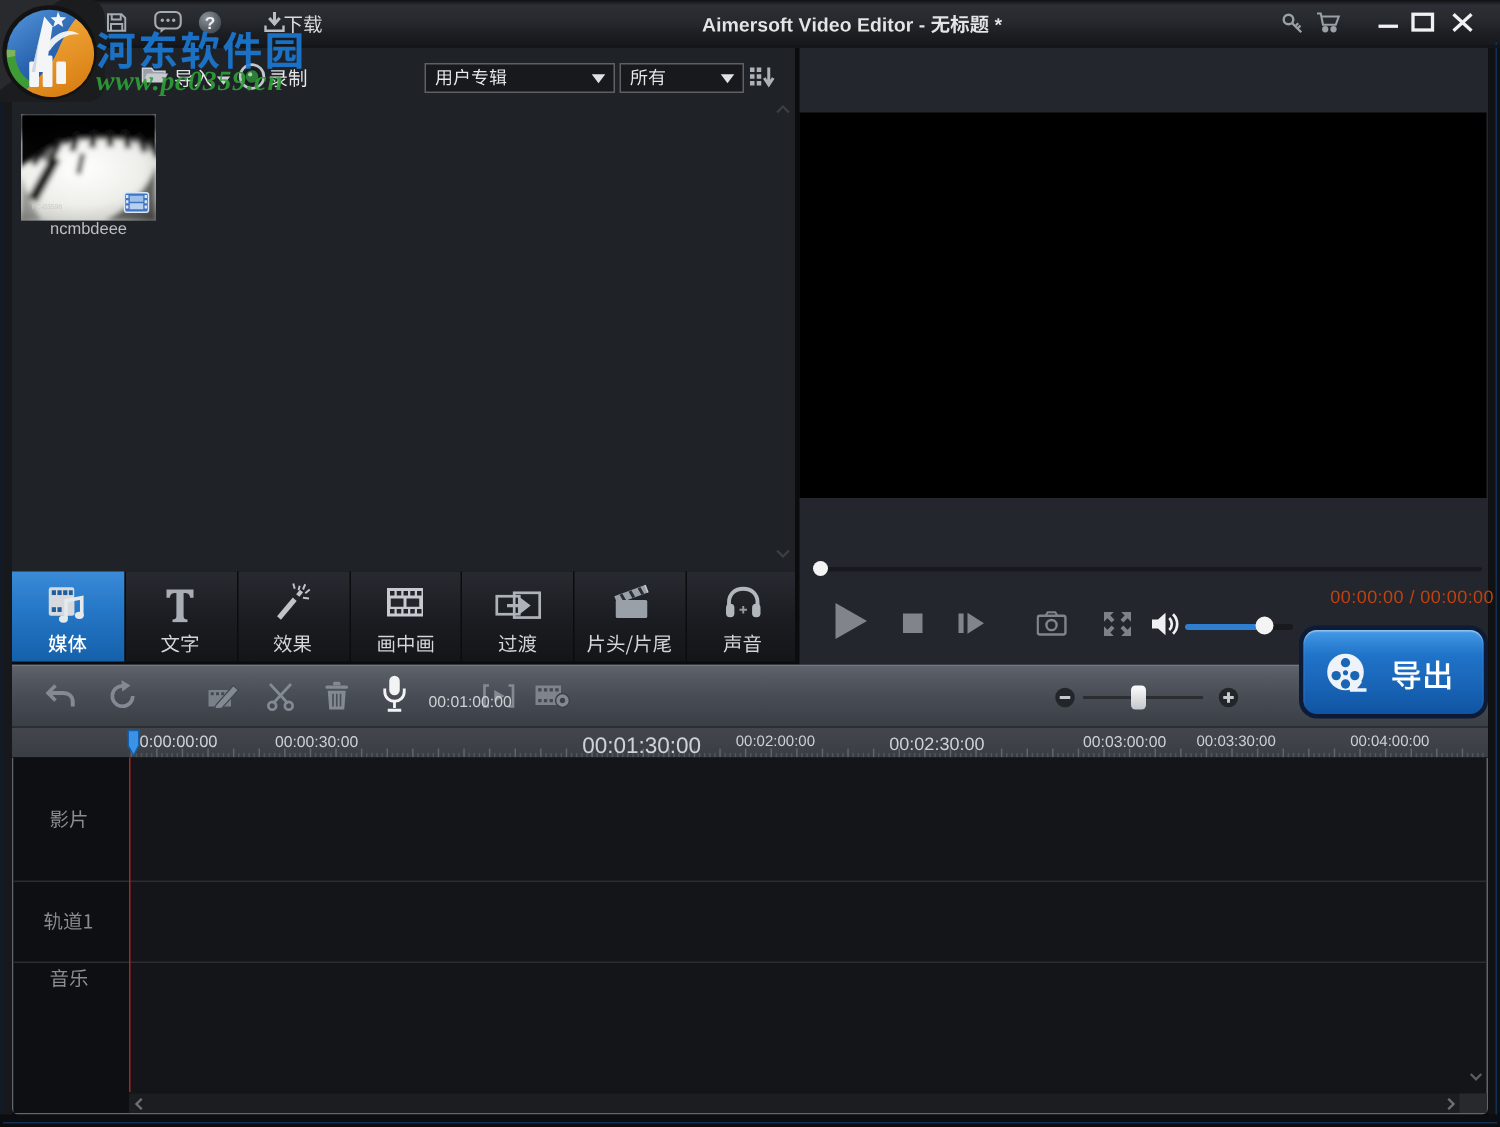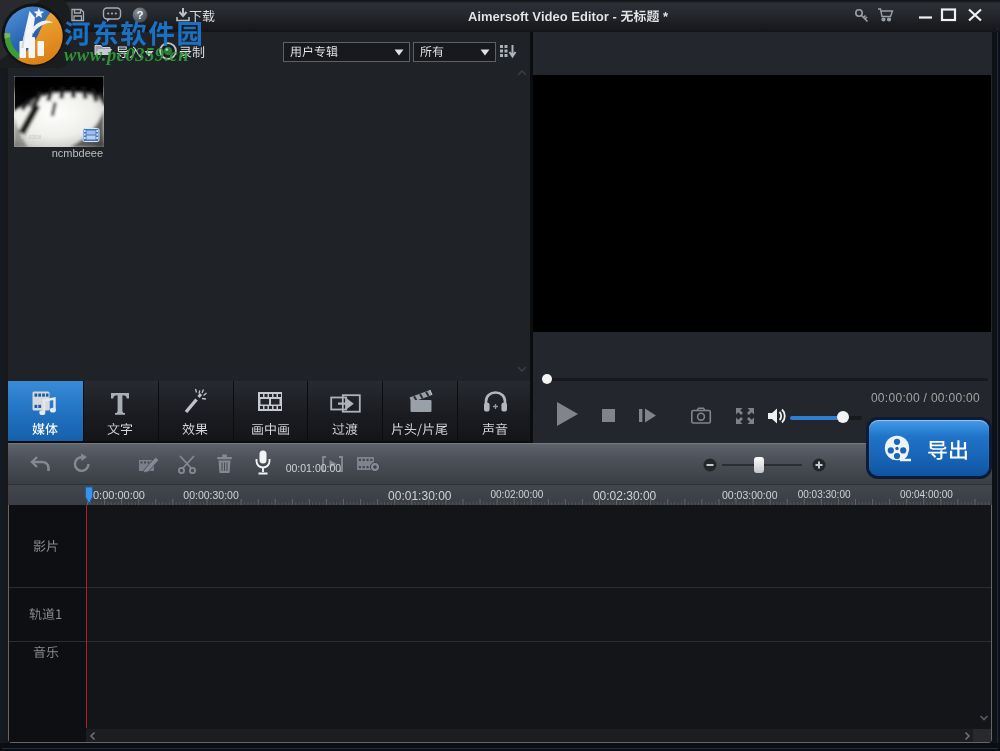--- a/index.html
+++ b/index.html
@@ -169,21 +169,21 @@
       <rect x="4.5" y="9.5" width="9" height="4" fill="#b8d0ee"></rect>
 <g fill="#dce6f4">
         <rect x="2" y="4" width="1.6" height="2"></rect>
         <rect x="2" y="7.5" width="1.6" height="2"></rect>
         <rect x="2" y="11" width="1.6" height="2"></rect>
 <rect x="14.4" y="4" width="1.6" height="2"></rect>
         <rect x="14.4" y="7.5" width="1.6" height="2"></rect>
         <rect x="14.4" y="11" width="1.6" height="2"></rect>
       </g>
     </svg>
-<div class="ht" style="left:15px;top:147px;width:88px;text-align:right;font-size:11px;color:#bcbec0">ncmbdeee</div>
+<div class="ht" style="left:15px;top:147px;width:88px;text-align:center;font-size:11px;color:#bcbec0">ncmbdeee</div>
 <div style="position:absolute;left:8px;top:381px;width:524px;height:60px;background:linear-gradient(180deg,#272a30 0%,#1a1c21 55%,#131518 100%)"></div>
 <div style="position:absolute;left:8px;top:381px;width:74.86px;height:60px;background:linear-gradient(180deg,#3a8cd8 0%,#2678c8 40%,#1560aa 100%)"></div>
 <div style="position:absolute;left:82.86px;top:381px;width:1px;height:60px;background:#0b0c0e"></div>
 <div style="position:absolute;left:157.71px;top:381px;width:1px;height:60px;background:#0b0c0e"></div>
 <div style="position:absolute;left:232.57px;top:381px;width:1px;height:60px;background:#0b0c0e"></div>
 <div style="position:absolute;left:307.43px;top:381px;width:1px;height:60px;background:#0b0c0e"></div>
 <div style="position:absolute;left:382.29px;top:381px;width:1px;height:60px;background:#0b0c0e"></div>
 <div style="position:absolute;left:457.14px;top:381px;width:1px;height:60px;background:#0b0c0e"></div>
 <svg style="position:absolute;left:30.4px;top:421.0px" width="30" height="18" viewBox="0 0 30 18">
       <path d="M5.7 5.8C5.6 7.4 5.3 8.8 4.9 9.9C4.6 9.6 4.3 9.4 4.0 9.1C4.2 8.2 4.5 7.0 4.7 5.8ZM2.8 9.6C3.3 10.0 3.9 10.5 4.4 11.0C3.9 12.0 3.2 12.7 2.4 13.1C2.6 13.4 2.9 13.8 3.1 14.1C4.0 13.5 4.7 12.8 5.3 11.8C5.6 12.2 5.9 12.6 6.1 12.9L7.0 12.0C6.7 11.6 6.3 11.2 5.8 10.7C6.4 9.2 6.7 7.3 6.9 4.7L6.2 4.6L6.0 4.7H4.8C5.0 3.8 5.1 2.9 5.2 2.1L4.1 2.1C4.0 2.9 3.9 3.8 3.8 4.7H2.6V5.8H3.6C3.3 7.2 3.0 8.6 2.8 9.6ZM8.2 2.0V3.4H7.1V4.5H8.2V8.3H10.1V9.3H7.1V10.4H9.5C8.8 11.4 7.7 12.3 6.6 12.8C6.8 13.1 7.2 13.5 7.4 13.8C8.4 13.2 9.4 12.3 10.1 11.2V14.1H11.3V11.2C12.0 12.2 13.0 13.2 13.8 13.7C14.0 13.4 14.4 13.0 14.7 12.8C13.7 12.3 12.6 11.3 11.9 10.4H14.3V9.3H11.3V8.3H13.2V4.5H14.3V3.4H13.2V2.0H12.0V3.4H9.3V2.0ZM12.0 4.5V5.4H9.3V4.5ZM12.0 6.3V7.3H9.3V6.3Z M18.1 2.1C17.5 4.0 16.4 5.9 15.3 7.1C15.5 7.4 15.9 8.1 16.0 8.4C16.3 8.0 16.7 7.6 17.0 7.1V14.1H18.1V5.1C18.6 4.2 18.9 3.3 19.3 2.4ZM20.5 10.7V11.8H22.5V14.0H23.7V11.8H25.6V10.7H23.7V6.6C24.5 8.8 25.6 10.8 26.8 12.0C27.0 11.7 27.4 11.3 27.7 11.1C26.4 9.9 25.1 7.8 24.4 5.7H27.4V4.5H23.7V2.1H22.5V4.5H19.0V5.7H21.8C21.0 7.8 19.8 10.0 18.4 11.1C18.6 11.4 19.1 11.8 19.3 12.1C20.5 10.9 21.7 8.9 22.5 6.7V10.7Z" fill="#ffffff"></path>
@@ -275,21 +275,21 @@
 <rect x="2" y="13.5" width="5.6" height="9" rx="2.6" fill="#b2b7be" stroke="none"></rect>
 <rect x="19.4" y="13.5" width="5.6" height="9" rx="2.6" fill="#b2b7be" stroke="none"></rect>
 <path d="M11 17.5 H16 M13.5 15 V20" stroke-width="1.3" opacity="0.8"></path>
 </g>
     </svg>
 <div style="position:absolute;left:532px;top:30px;width:460px;height:413px;background:#23262c"></div>
 <div style="position:absolute;left:530px;top:30px;width:3px;height:413px;background:#0b0c0d"></div>
 <div style="position:absolute;left:533px;top:75px;width:458px;height:257px;background:#000"></div>
 <div style="position:absolute;left:547px;top:377.5px;width:441px;height:3px;background:#17191d;border-radius:2px"></div>
 <div style="position:absolute;left:542px;top:374px;width:10px;height:10px;background:#f4f4f4;border-radius:50%"></div>
-<div class="ht" style="right:20px;top:391px;font-size:12px;color:#a3a3a3;letter-spacing:0.3px">00:00:00 / 00:00:00</div>
+<div class="ht" style="right:4px;top:391px;font-size:12px;color:#c2410c;letter-spacing:0.3px">00:00:00 / 00:00:00</div>
 <svg style="position:absolute;left:554px;top:401px;" width="28" height="28" viewBox="0 0 28 28">
       <path d="M3 1 L24 13 L3 25 Z" fill="#81858b"></path>
     </svg>
 <svg style="position:absolute;left:601px;top:408px;" width="16" height="16" viewBox="0 0 16 16">
       <rect x="1" y="1" width="13" height="13" fill="#81858b"></rect>
     </svg>
 <svg style="position:absolute;left:638px;top:408px;" width="20" height="16" viewBox="0 0 20 16">
       <rect x="1" y="1" width="3.4" height="13" fill="#81858b"></rect>
       <path d="M7 0.5 L18 7.5 L7 14.5 Z" fill="#81858b"></path>
     </svg>
@@ -671,21 +671,21 @@
       <rect x="963.04" y="18" width="1" height="3" fill="#51555b"></rect>
       <rect x="966.46" y="15" width="1" height="6" fill="#61656b"></rect>
       <rect x="969.87" y="18" width="1" height="3" fill="#51555b"></rect>
       <rect x="973.28" y="18" width="1" height="3" fill="#51555b"></rect>
       <rect x="976.70" y="18" width="1" height="3" fill="#51555b"></rect>
       <rect x="980.11" y="18" width="1" height="3" fill="#51555b"></rect>
     </svg>
 <div class="ht" style="left:93px;top:489px;font-size:11px;color:#ced2d6">0:00:00:00</div>
 <div class="ht" style="left:183.3px;top:489px;font-size:10.5px;color:#ced2d6">00:00:30:00</div>
 <div class="ht" style="left:285.7px;top:462px;font-size:10.5px;color:#ced2d6">00:01:00:00</div>
-<div class="ht" style="left:388.1px;top:489px;font-size:12px;color:#ced2d6">00:01:30:00</div>
+<div class="ht" style="left:388.1px;top:489px;font-size:15px;color:#ced2d6">00:01:30:00</div>
 <div class="ht" style="left:490.5px;top:489px;font-size:10px;color:#ced2d6">00:02:00:00</div>
 <div class="ht" style="left:592.9px;top:489px;font-size:12px;color:#ced2d6">00:02:30:00</div>
 <div class="ht" style="left:722px;top:489px;font-size:10.5px;color:#ced2d6">00:03:00:00</div>
 <div class="ht" style="left:797.7px;top:489px;font-size:10px;color:#ced2d6">00:03:30:00</div>
 <div class="ht" style="left:900.1px;top:489px;font-size:10px;color:#ced2d6">00:04:00:00</div>
 <svg style="position:absolute;left:84px;top:486px;" width="10" height="19" viewBox="0 0 10 19">
       <path d="M1.5 1 H8.5 V11 L5 17.5 L1.5 11 Z" fill="#3b93e8" stroke="#1460a8" stroke-width="1"></path>
     </svg>
 <div style="position:absolute;left:8px;top:505px;width:984px;height:238px;background:#141518;border-left:1px solid #63656a;border-right:1px solid #63656a;border-bottom:1px solid #63656a;border-radius:0 0 4px 4px;box-sizing:border-box"></div>
 <div style="position:absolute;left:9px;top:505px;width:77px;height:237px;background:#0e0f12"></div>

